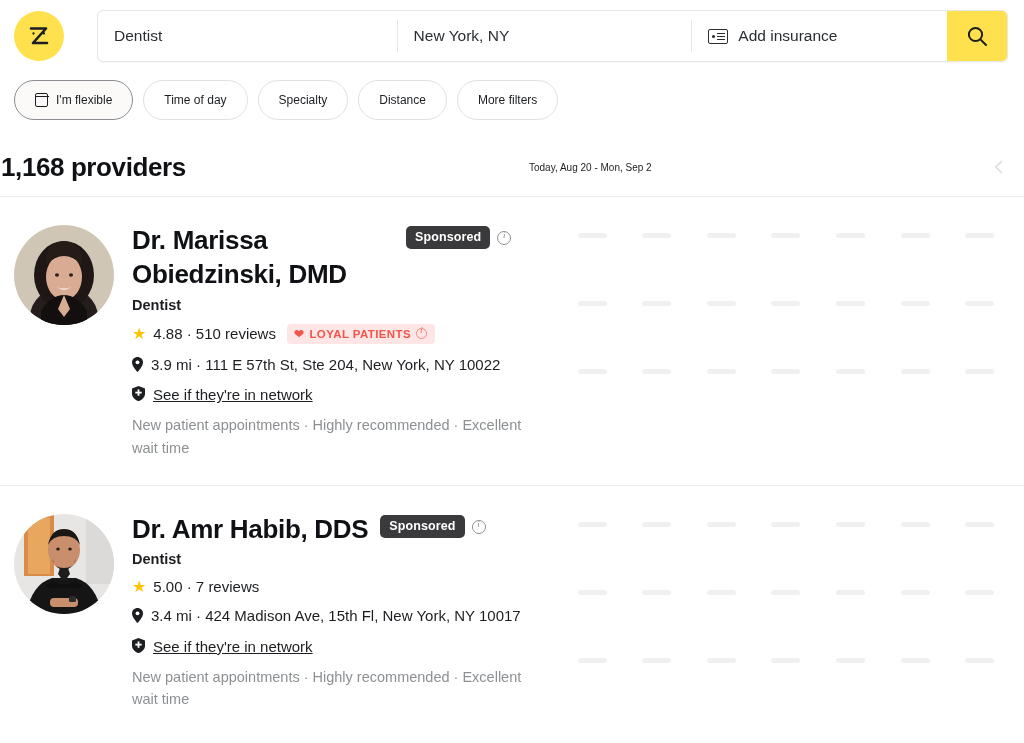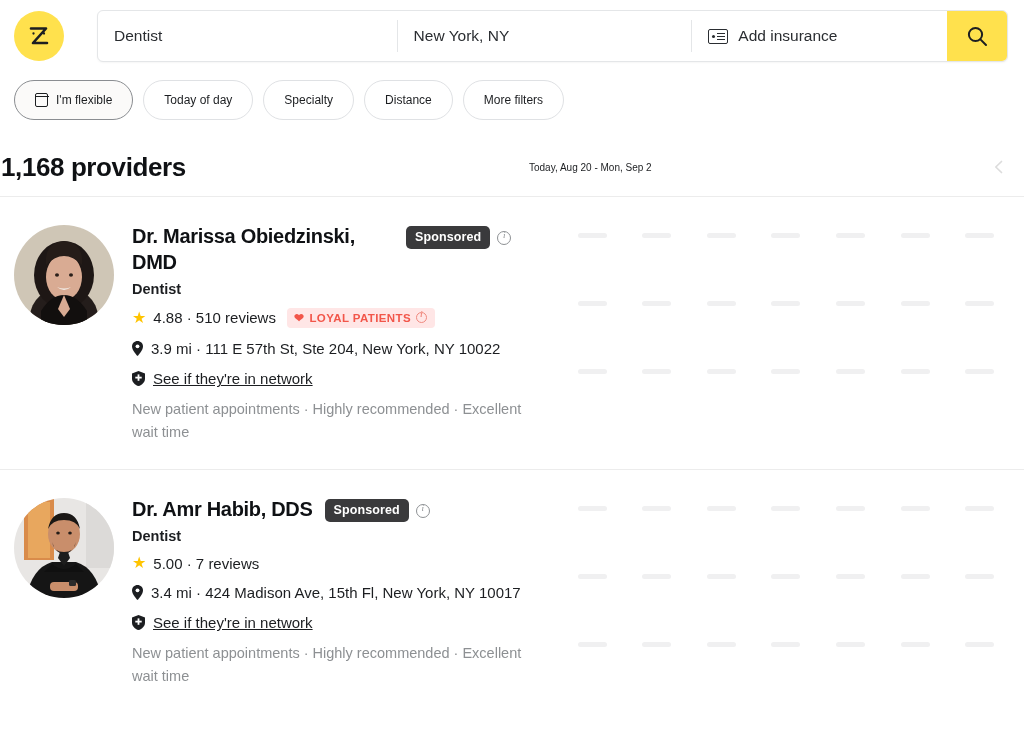--- a/index.html
+++ b/index.html
@@ -165,21 +165,21 @@
     overflow: hidden;
     position: relative;
     margin-top: 2px;
   }
   .avatar svg { display: block; }
 
   .info { margin-left: 18px; width: 400px; }
 
   .namerow { display: flex; align-items: flex-start; flex-wrap: wrap; }
   .pname {
-    font-size: 20px;
+    font-size: 26px;
     font-weight: bold;
     letter-spacing: -0.3px;
     line-height: 1.32;
     color: #0f1114;
     max-width: 262px;
   }
   .badges {
     display: flex; align-items: center; gap: 7px;
     margin-left: 12px; margin-top: 3px;
   }
@@ -250,21 +250,21 @@
   .addrrow {
     display: flex; align-items: flex-start; gap: 8px;
     margin-top: 10px;
     font-size: 15px;
     color: #1c1e21;
     line-height: 1.5;
   }
   .pin { flex: 0 0 11px; margin-top: 3px; }
 
   .netrow {
-    display: flex; align-items: center; gap: 8px;
+    display: flex; gap: 8px;
     margin-top: 10px;
     font-size: 15px;
   }
   .netlink {
     color: #1c1e21;
     text-decoration: underline;
     cursor: pointer;
   }
   .shield { flex: 0 0 13px; }
 
@@ -324,21 +324,21 @@
     </button>
   </div>
 </div>
 
 <div class="filters">
   <button class="chip selected">
     <span class="cal-icon"></span>
     <span>I'm flexible</span>
   </button>
   <button class="chip">
-    <span>Today of day</span>
+    <span>Time of day</span>
   </button>
   <button class="chip">
     <span>Specialty</span>
   </button>
   <button class="chip">
     <span>Distance</span>
   </button>
   <button class="chip">
     <span>More filters</span>
   </button>

